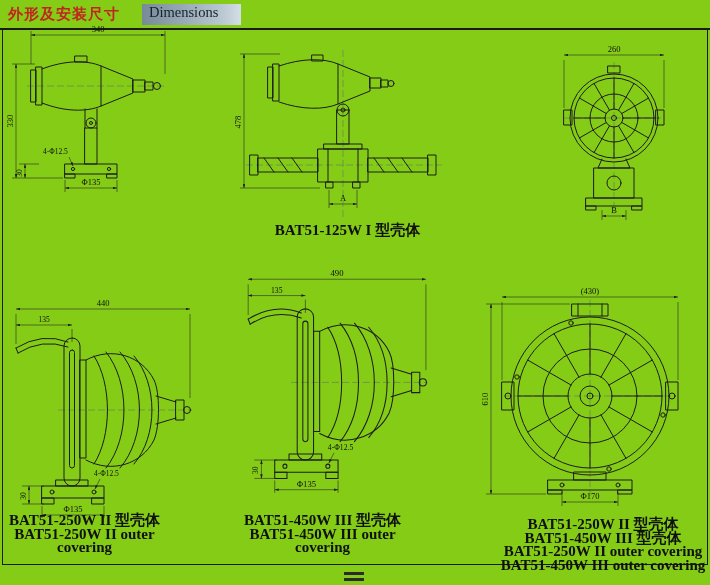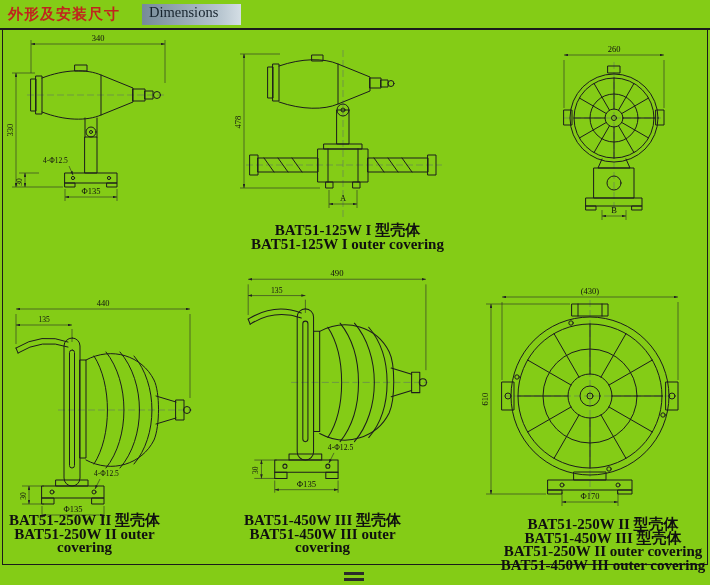--- a/index.html
+++ b/index.html
@@ -40,21 +40,21 @@
     </defs>
   </svg>
 
   <div class="header-zh">外形及安装尺寸</div>
   <div class="header-band">
     <span>Dimensions</span>
   </div>
   <div class="top-rule"></div>
   <div class="frame"></div>
 
-  <div class="fig" style="left:5px; top:33px;">
+  <div class="fig" style="left:5px; top:24px;">
     <svg width="175" height="175" viewBox="0 0 175 175">
       <line class="cl" x1="22" y1="62" x2="162" y2="62"></line>
       <g class="dl">
         <line x1="26" y1="40" x2="26" y2="7"></line>
         <line x1="160" y1="50" x2="160" y2="7"></line>
         <line x1="26" y1="11" x2="160" y2="11" marker-start="url(#arr)" marker-end="url(#arr)"></line>
         <line x1="7" y1="40" x2="30" y2="40"></line>
         <line x1="7" y1="154" x2="58" y2="154"></line>
         <line x1="11" y1="40" x2="11" y2="154" marker-start="url(#arr)" marker-end="url(#arr)"></line>
         <line x1="14" y1="140" x2="34" y2="140"></line>
@@ -142,21 +142,20 @@
           <rect x="136" y="128" width="60" height="14"></rect>
           <rect x="196" y="125" width="8" height="20"></rect>
           <path d="M32,128 L42,142 M46,128 L56,142 M60,128 L70,142"></path>
           <path d="M142,128 L152,142 M156,128 L166,142 M170,128 L180,142"></path>
         </g>
       </g>
     </svg>
   </div>
   <div class="caption" style="left:250px; top:224px; width:195px;">
     <div>BAT51-125W I 型壳体</div>
-    <div>BAT51-125W I  outer covering</div>
   </div>
 
   <div class="fig" style="left:552px; top:44px;">
     <svg width="125" height="178" viewBox="0 0 125 178">
       <line class="cl" x1="62" y1="18" x2="62" y2="170"></line>
       <line class="cl" x1="12" y1="74" x2="112" y2="74"></line>
       <g class="dl">
         <line x1="12" y1="16" x2="12" y2="64"></line>
         <line x1="112" y1="16" x2="112" y2="64"></line>
         <line x1="12" y1="11" x2="112" y2="11" marker-start="url(#arr)" marker-end="url(#arr)"></line>

